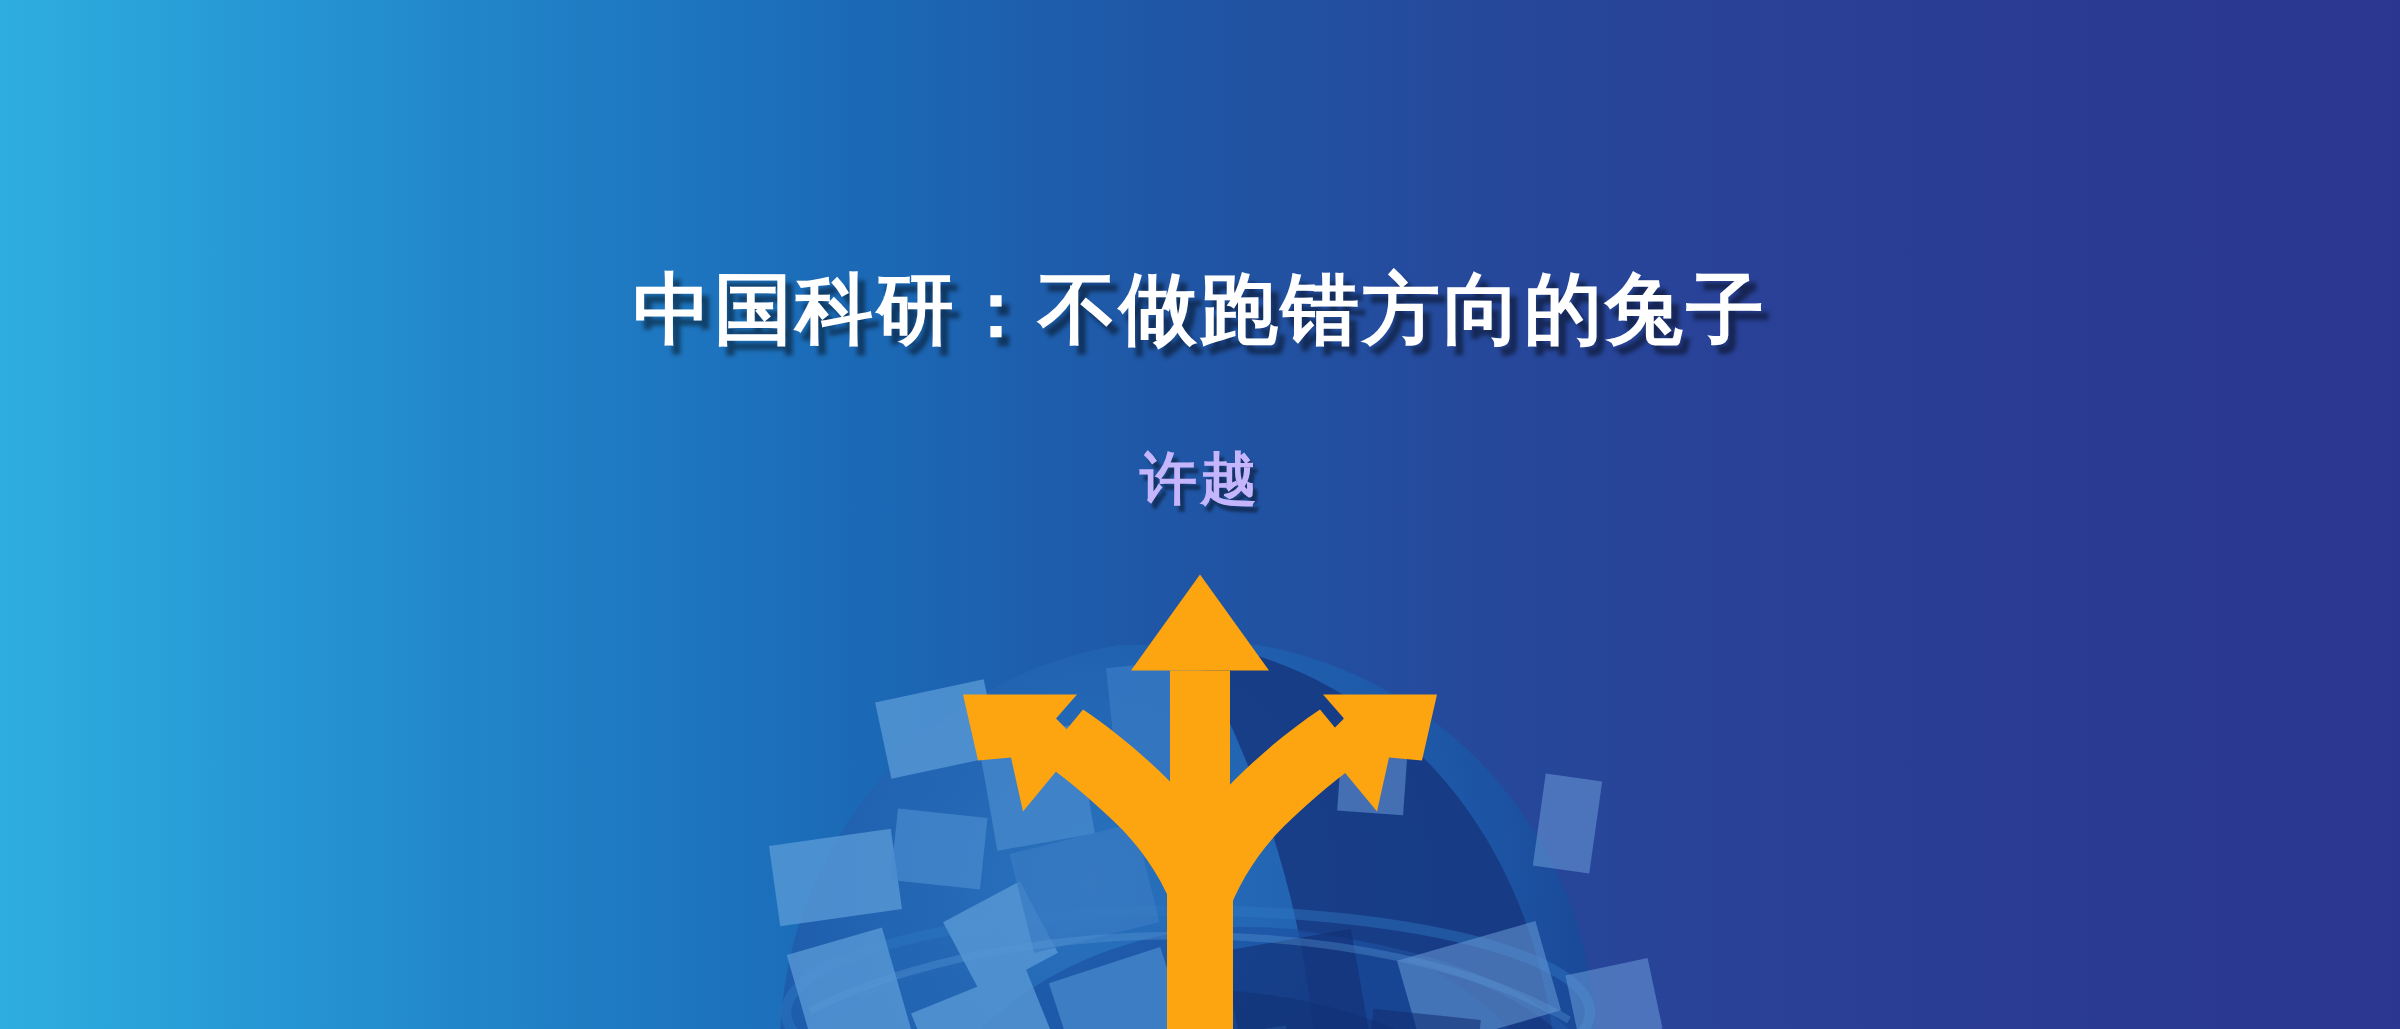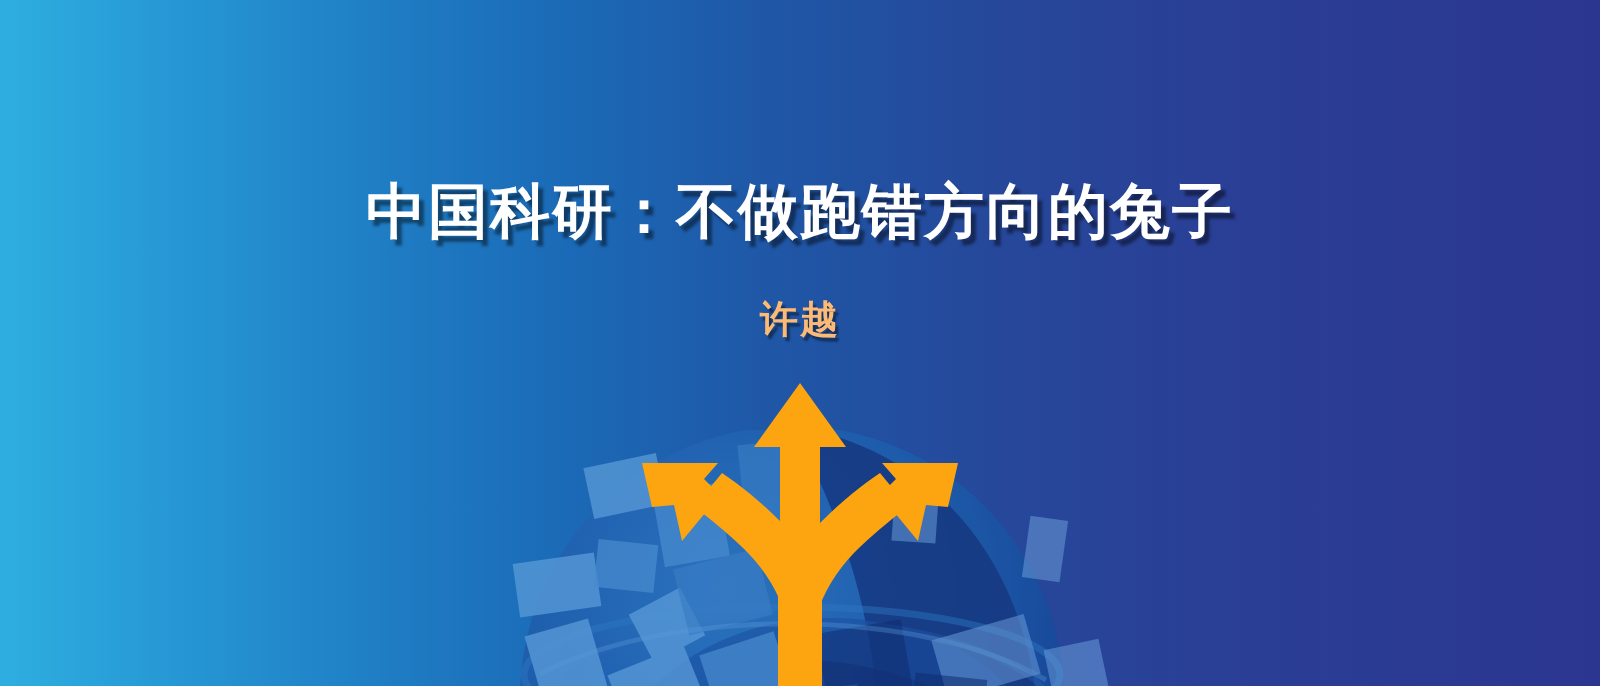--- a/index.html
+++ b/index.html
@@ -60,37 +60,37 @@
     width:1600px;
     text-align:center;
     z-index:5;
   }
 
   .slide-title {
     position:absolute;
     top:180px;
     left:0;
     width:1600px;
-    font-size:60px;
+    font-size:52px;
     font-weight:bold;
     color:#ffffff;
     letter-spacing:2px;
     line-height:1.05;
     text-shadow: 5px 6px 3px rgba(0,0,0,0.45);
     white-space:nowrap;
   }
 
   .slide-subtitle {
     position:absolute;
     top:294px;
     left:0;
     width:1600px;
     font-size:38px;
     font-weight:bold;
-    color:#fdba74;
+    color:#c4b5fd;
     letter-spacing:2px;
     text-shadow: 3px 4px 2px rgba(0,0,0,0.42);
     white-space:nowrap;
   }
 </style>
 </head>
 <body>
 
 <div id="slide">
 

